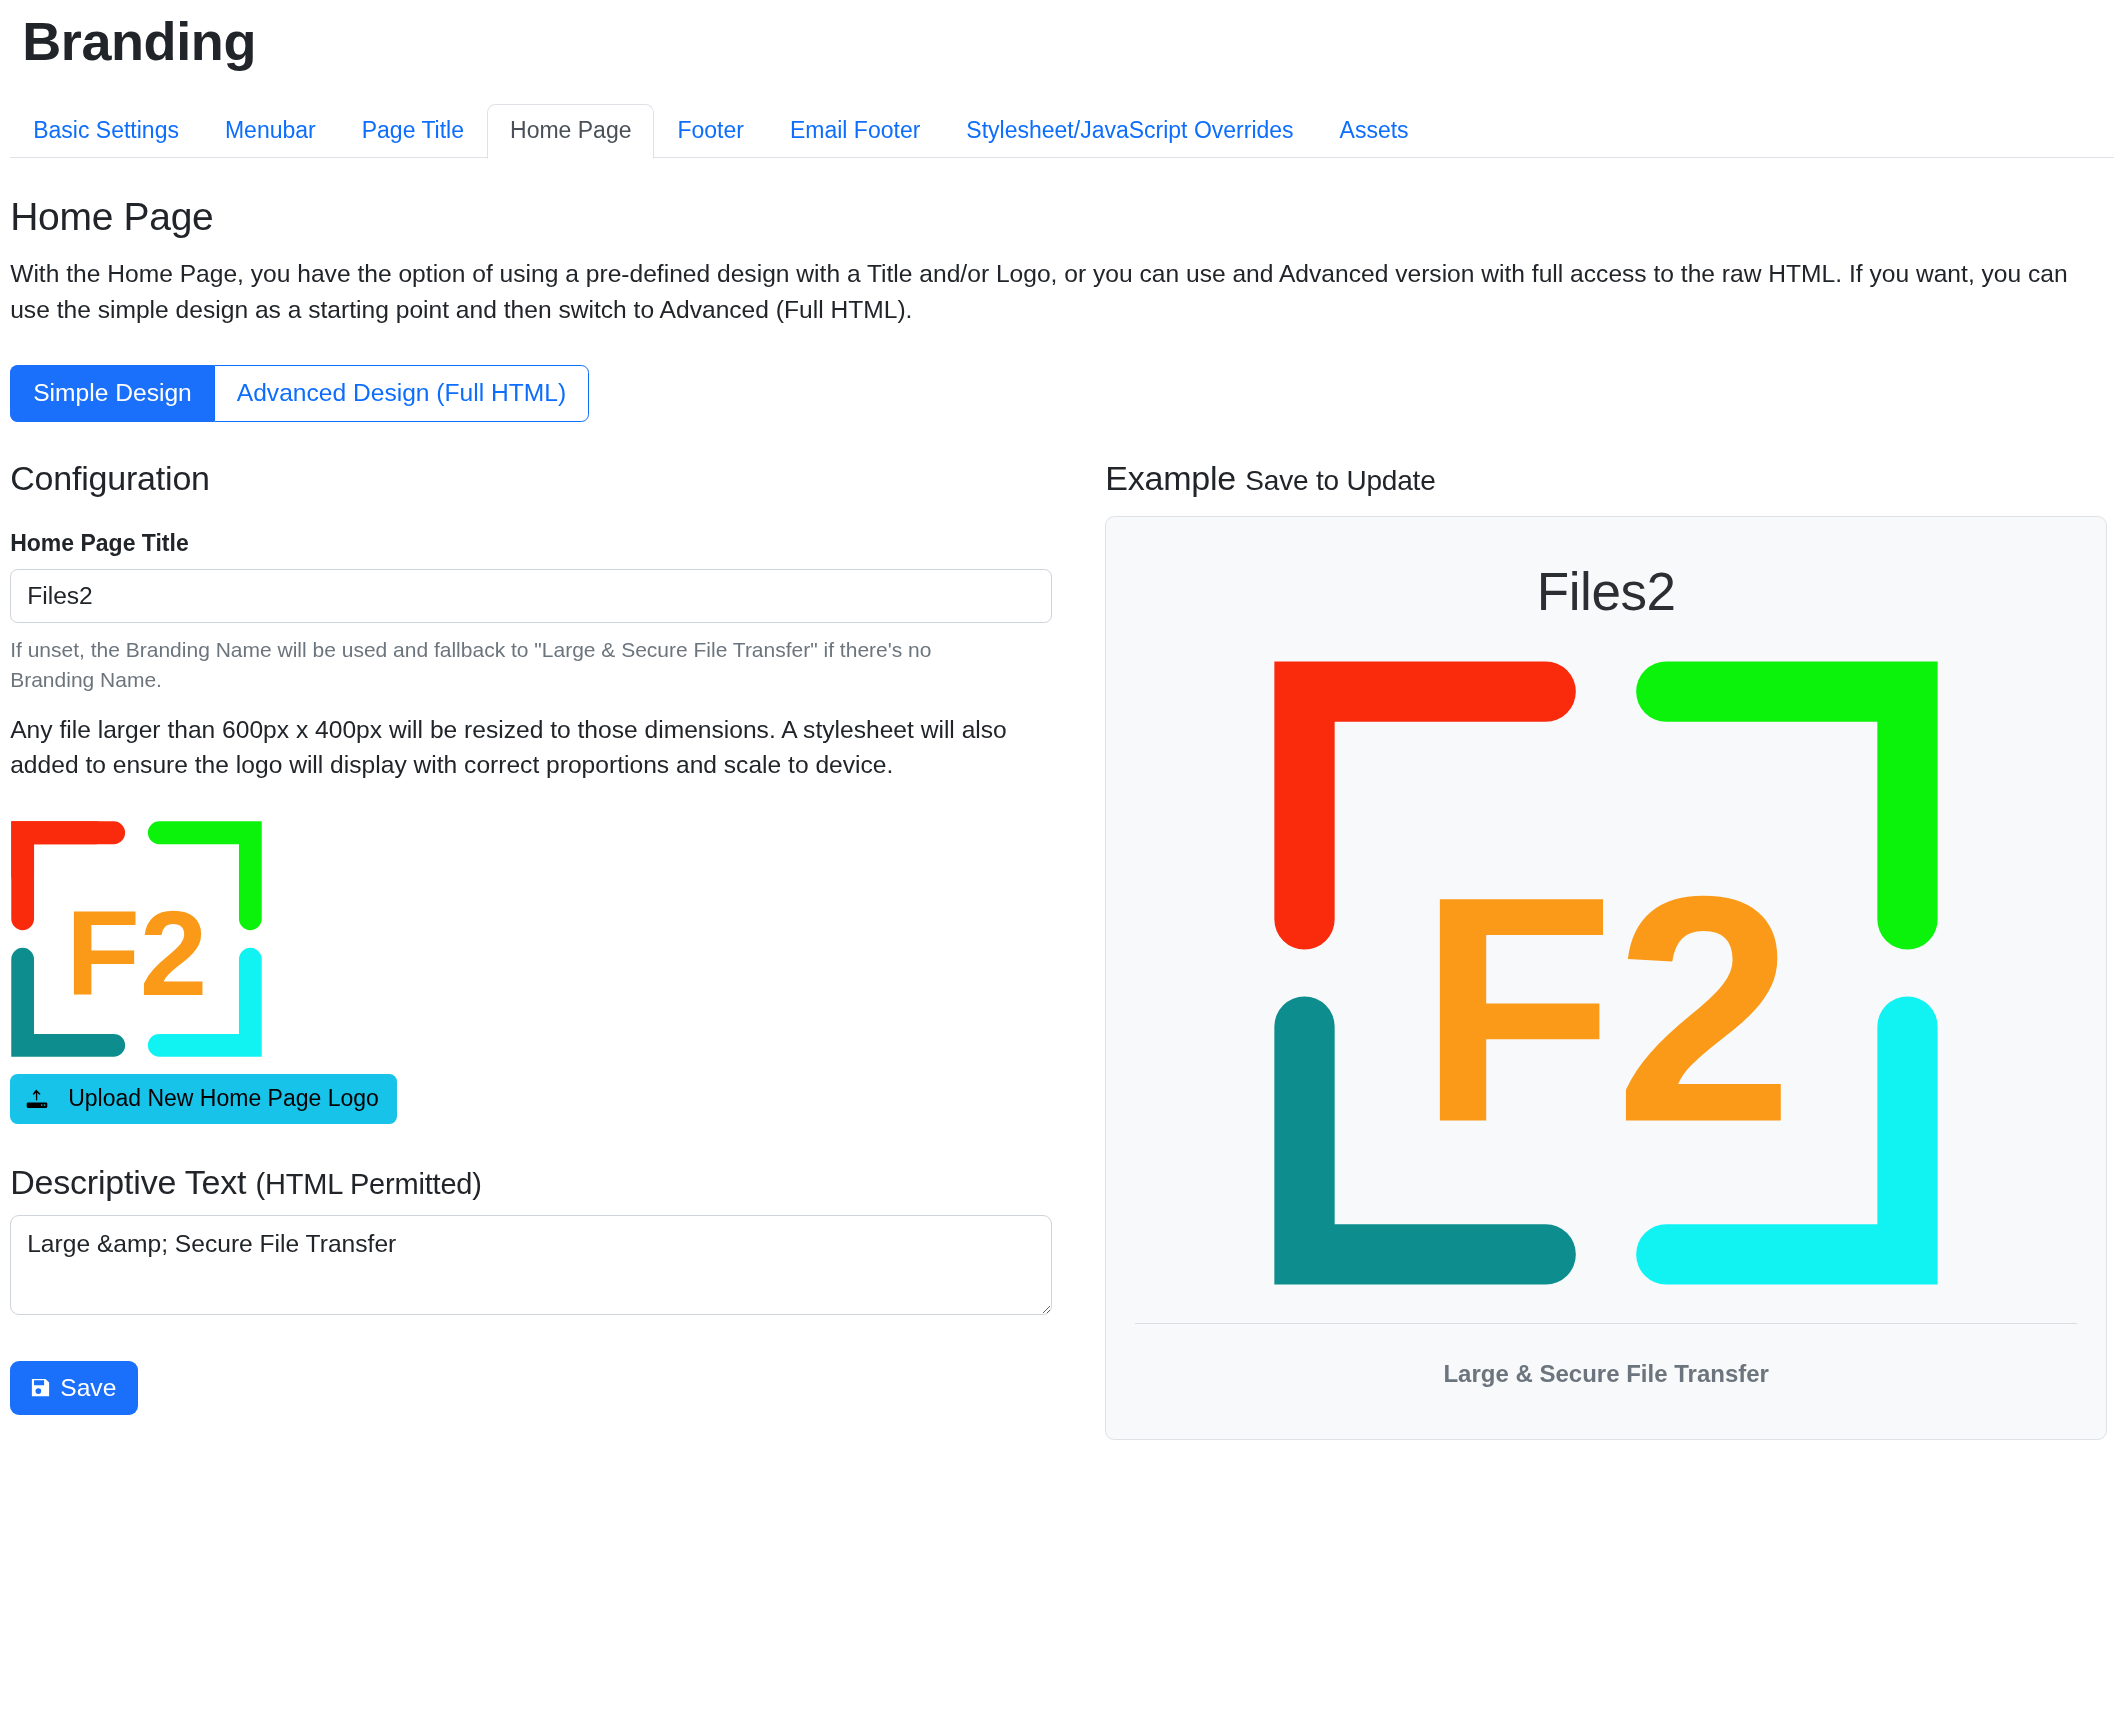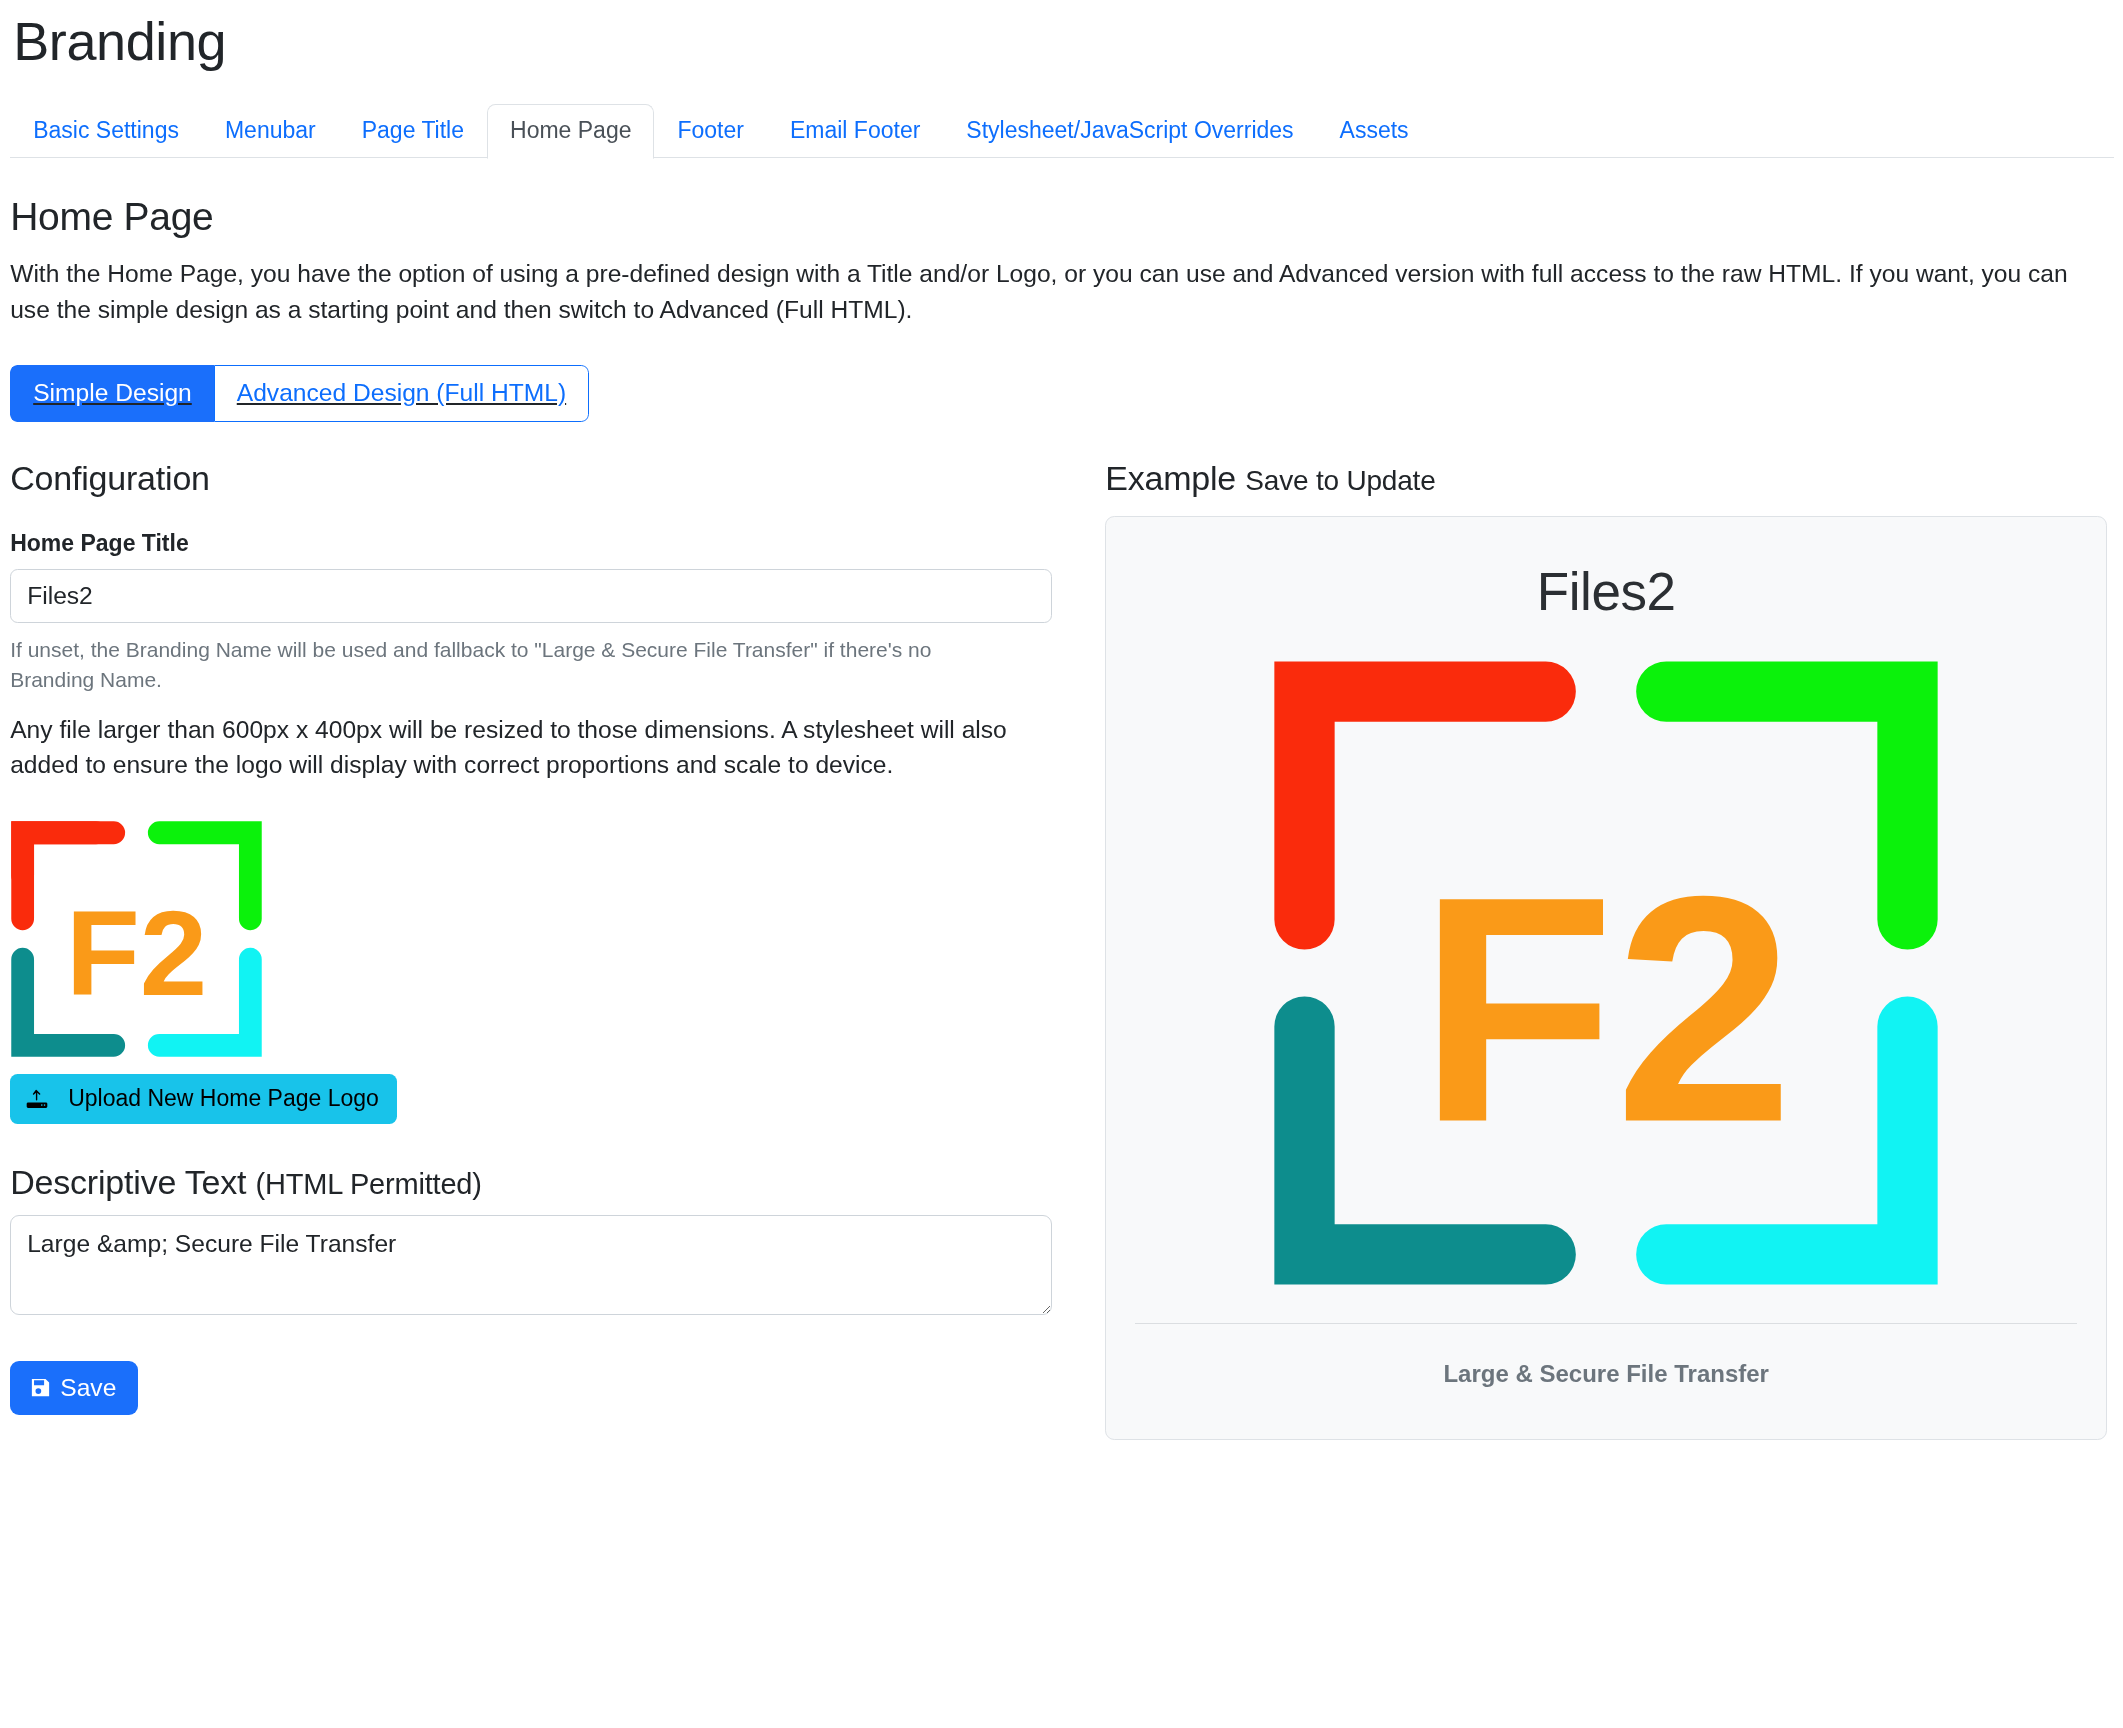--- a/index.html
+++ b/index.html
@@ -13,23 +13,23 @@
     font-family: "Liberation Sans", sans-serif;
     color: #212529;
     overflow: hidden;
   }
 
   .page { padding: 0 10.2px; }
 
   
   .page-title {
     font-size: 54px;
-    font-weight: 400;
+    font-weight: 700;
     line-height: 1.1;
-    margin: 12px 0 0 3px;
+    margin: 12px 0 0 12px;
     color: #212529;
     letter-spacing: -0.4px;
   }
 
   
   .tabs {
     margin-top: 29px;
     border-bottom: 1.7px solid #dee2e6;
     display: flex;
     align-items: flex-end;
@@ -68,23 +68,22 @@
     line-height: 1.45;
     margin: 17px 0 0 0;
     color: #212529;
     max-width: 2110px;
   }
 
   
   .btn-group {
     margin-top: 37px;
     display: inline-flex;
-    border-radius: 7px;
+    border-radius: 0;
     overflow: hidden;
-    text-decoration: underline;
   }
   .btn-toggle {
     font-size: 24.6px;
     line-height: 1;
     padding: 15.3px 22px;
     border: 1.7px solid #0d6efd;
     cursor: pointer;
     background: #ffffff;
     color: #0d6efd;
     white-space: nowrap;

